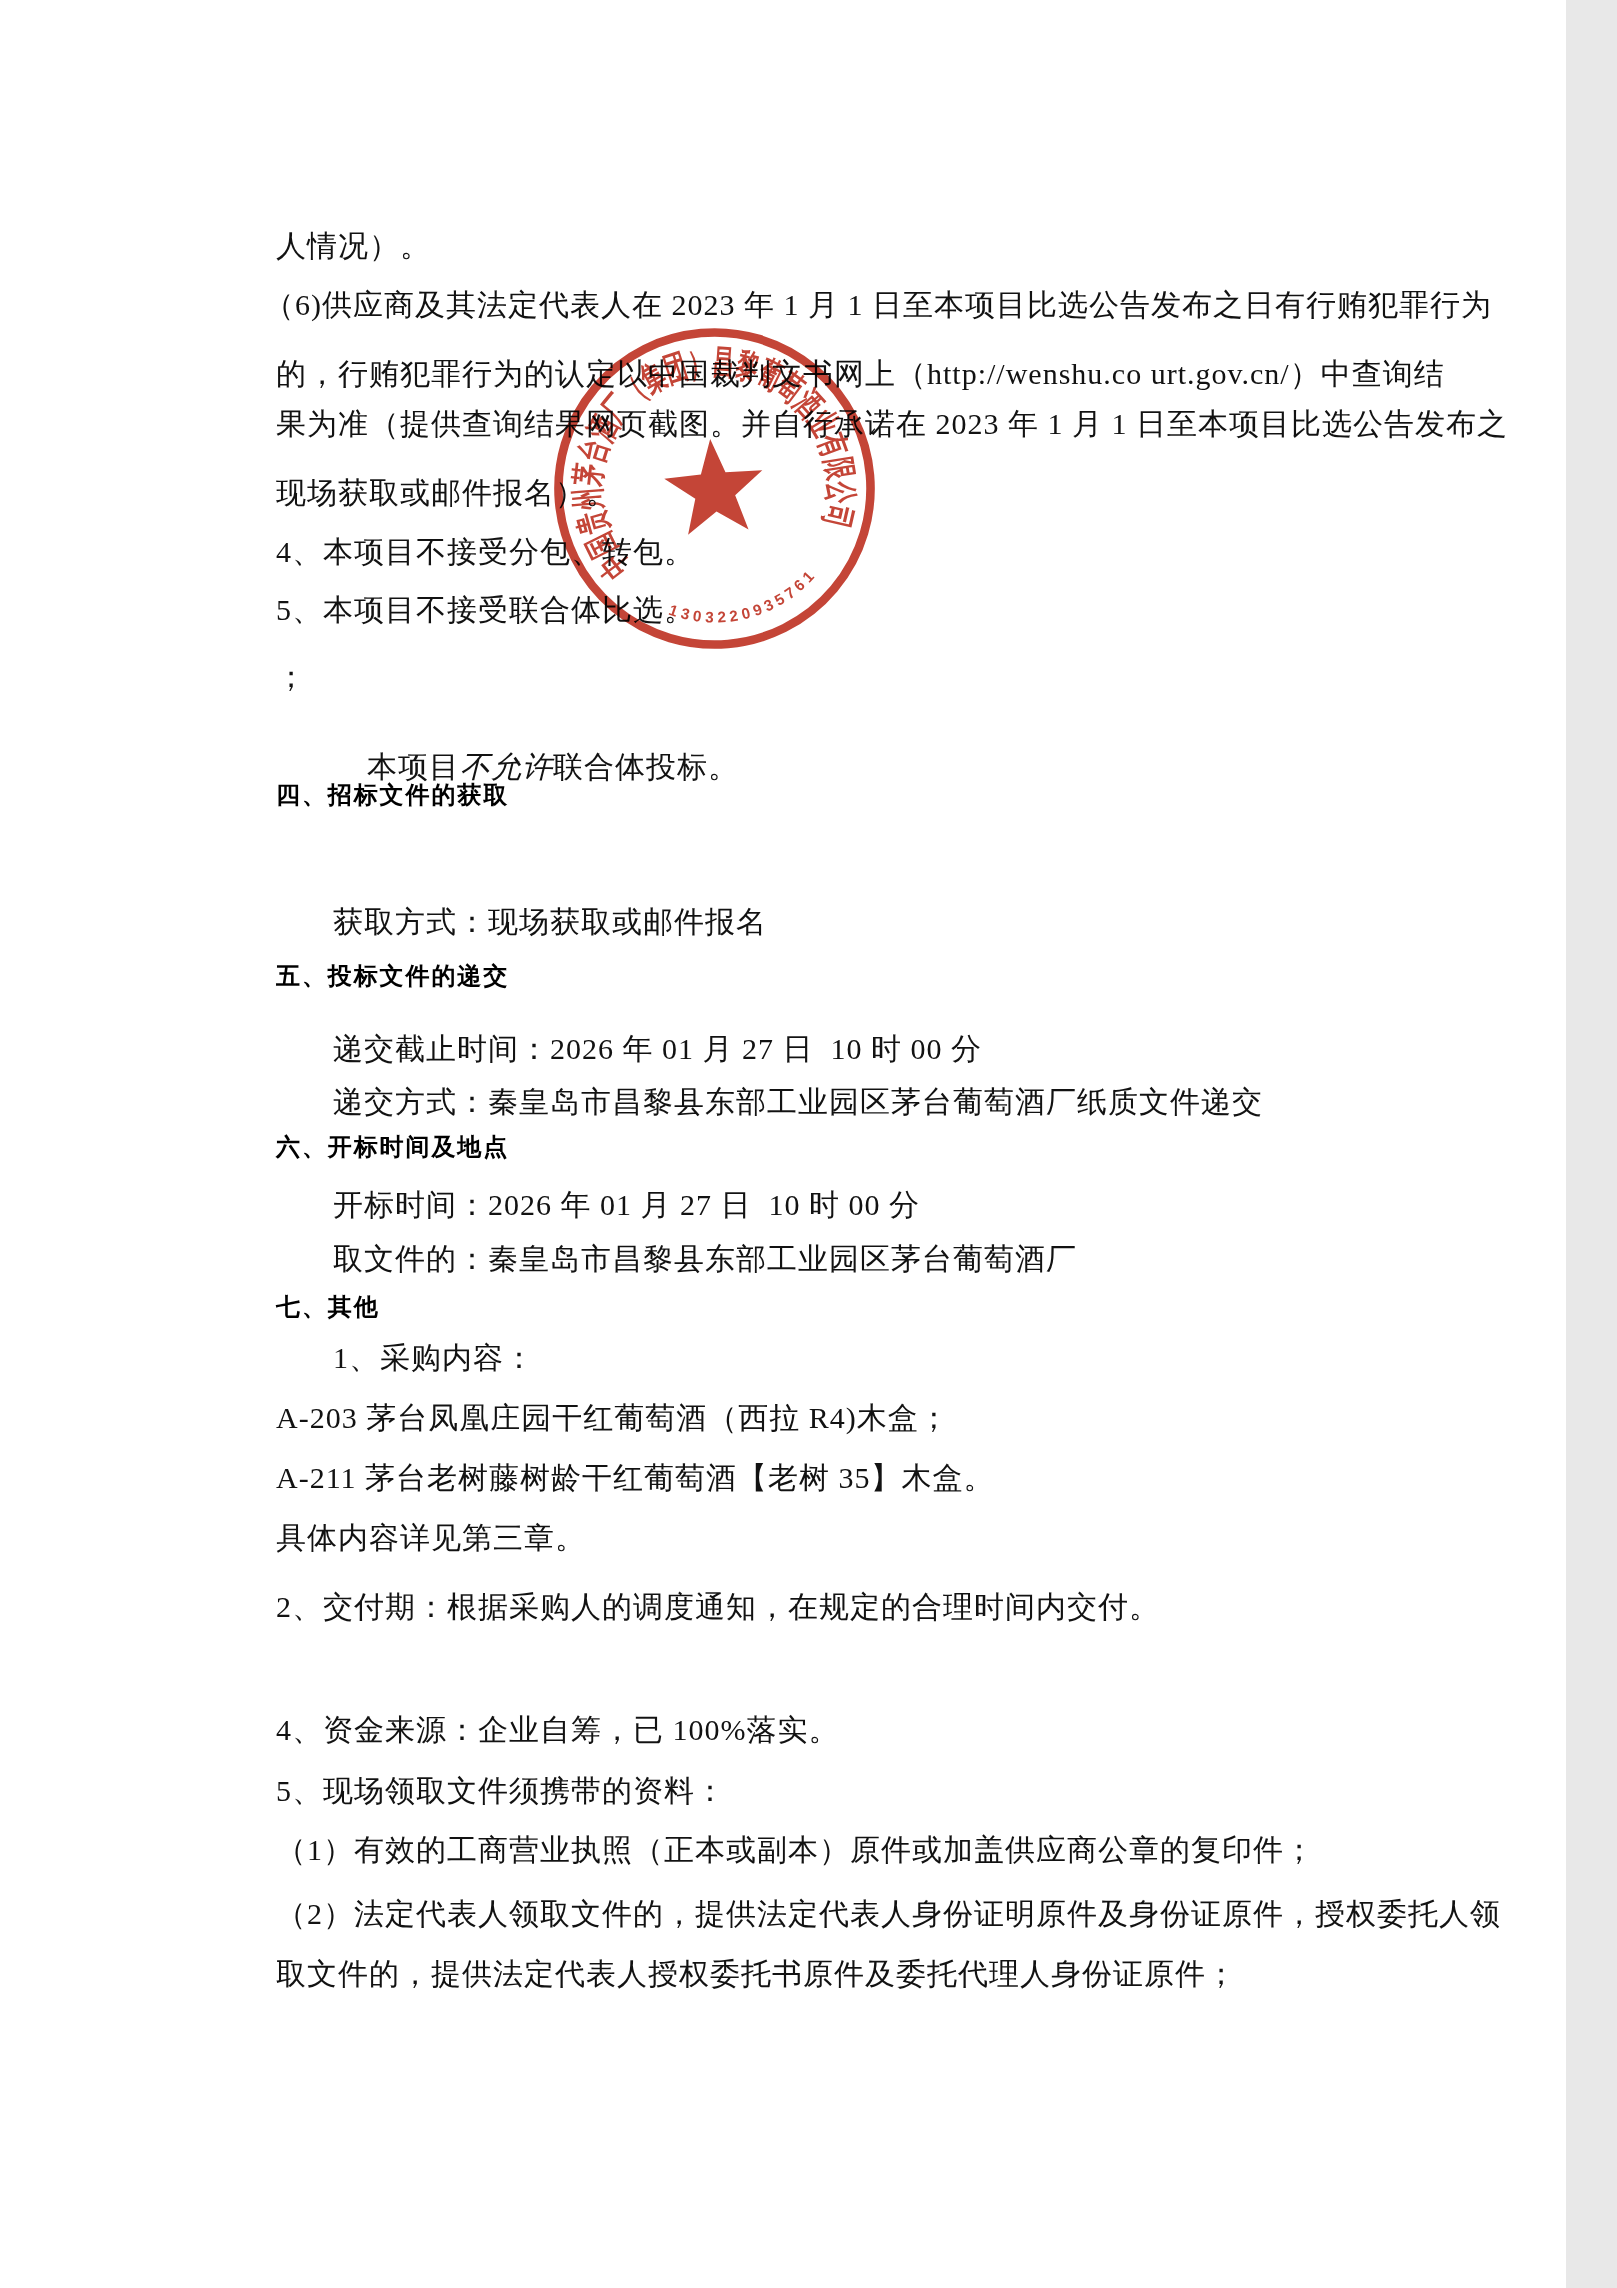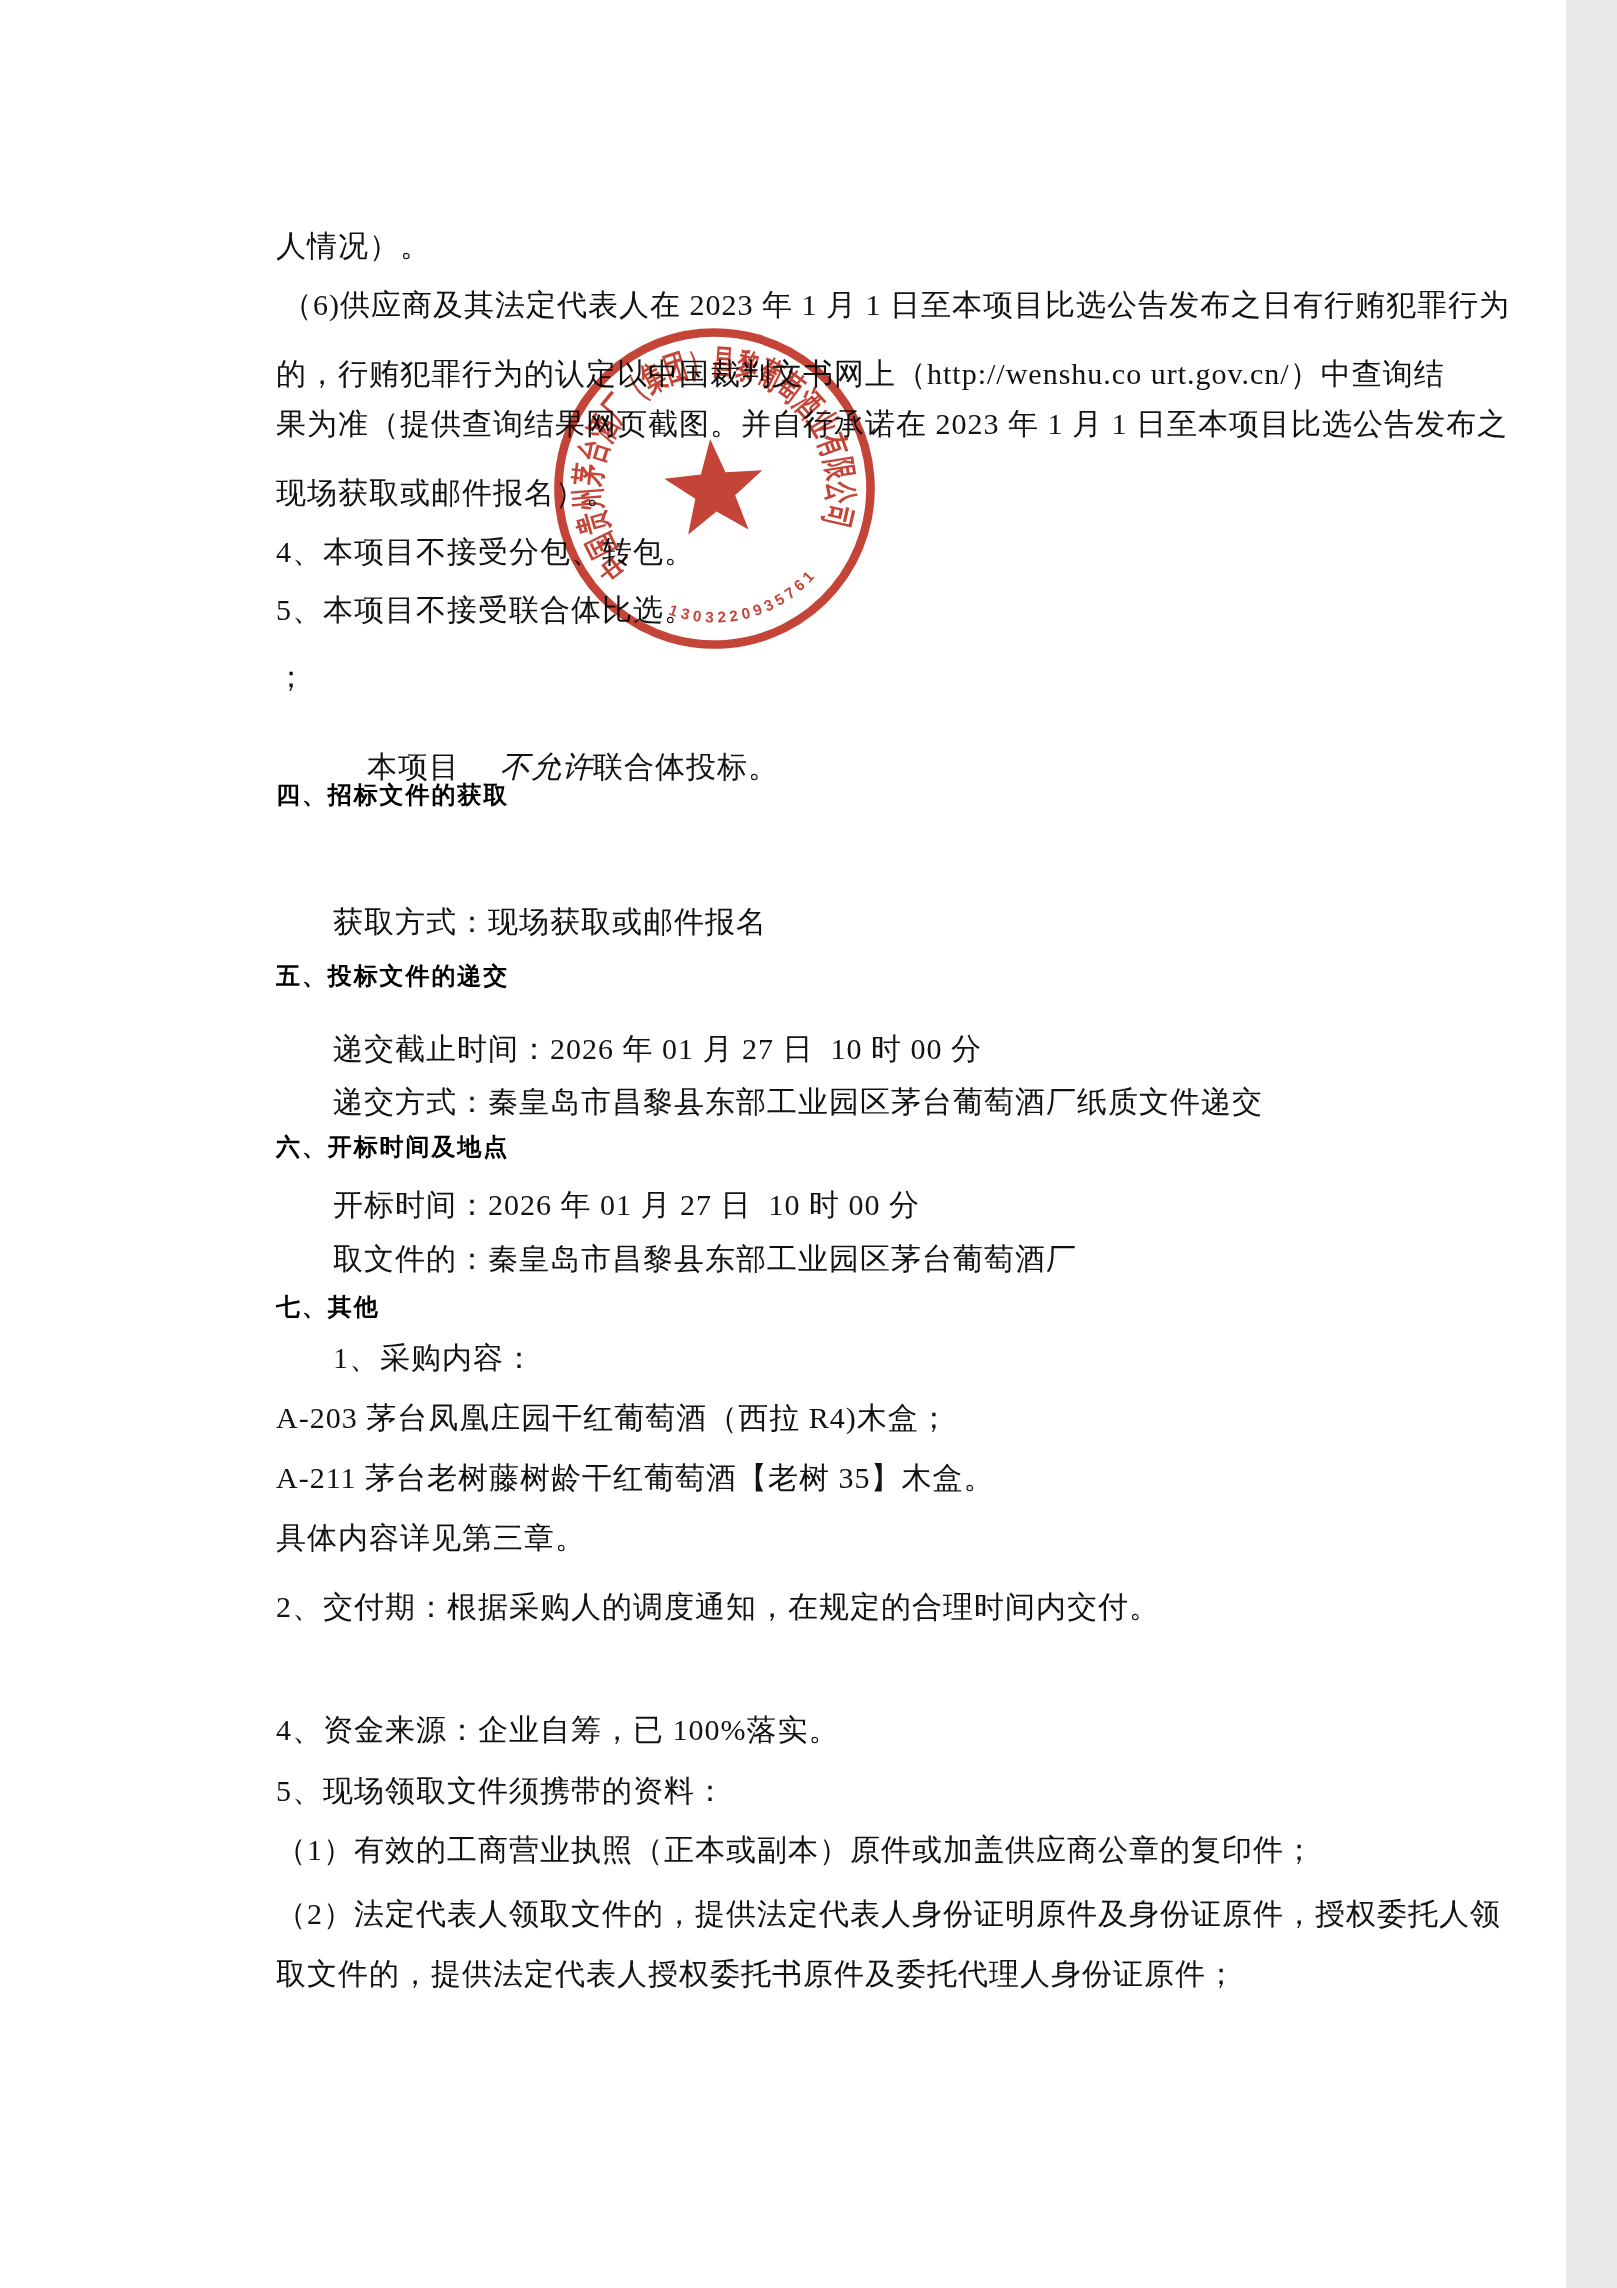--- a/index.html
+++ b/index.html
@@ -18,41 +18,41 @@
     letter-spacing:1px;
     line-height:1.1;
   }
   .hd{
     font-family:"Liberation Sans","DejaVu Sans",sans-serif;
     font-weight:700;
     font-size:24px;
     letter-spacing:1.9px;
     color:#000;
   }
-  .em-italic{font-style:italic;margin-left:40px;}
+  .em-italic{font-style:italic;}
   .stamp{
     position:absolute;
     left:547px;top:321px;
     width:335px;height:335px;
     mix-blend-mode:multiply;
     opacity:0.92;
     transform:rotate(-5deg);
   }
   .seal-text{
     font-family:"Liberation Sans","DejaVu Sans",sans-serif;
     font-weight:700;
   }
 </style>
 </head>
 <body>
 
 <div class="page">
 
   <div class="ln" style="top:229px;left:276px">人情况）。</div>
-  <div class="ln" style="top:288px;left:282px">（6)供应商及其法定代表人在 2023 年 1 月 1 日至本项目比选公告发布之日有行贿犯罪行为</div>
+  <div class="ln" style="top:288px;left:264px">（6)供应商及其法定代表人在 2023 年 1 月 1 日至本项目比选公告发布之日有行贿犯罪行为</div>
   <div class="ln" style="top:357px;left:276px">的，行贿犯罪行为的认定以中国裁判文书网上（http://wenshu.co urt.gov.cn/）中查询结</div>
   <div class="ln" style="top:407px;left:276px">果为准（提供查询结果网页截图。并自行承诺在 2023 年 1 月 1 日至本项目比选公告发布之</div>
   <div class="ln" style="top:476px;left:276px">现场获取或邮件报名）。</div>
   <div class="ln" style="top:535px;left:276px">4、本项目不接受分包、转包。</div>
   <div class="ln" style="top:593px;left:276px">5、本项目不接受联合体比选。</div>
   <div class="ln" style="top:660px;left:276px">；</div>
 
   <div class="ln" style="top:717px;left:333px">
     <span>本项目</span><span class="em-italic">不允许</span><span>联合体投标。</span>
   </div>

